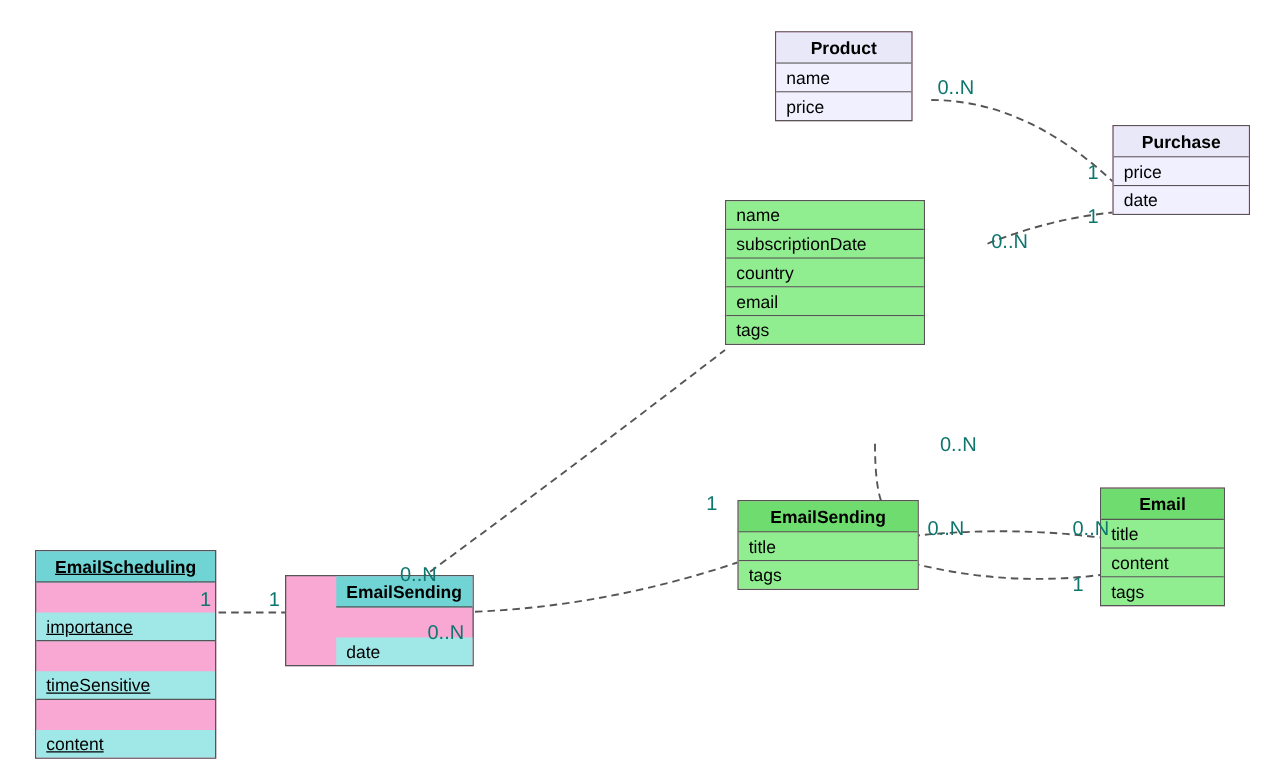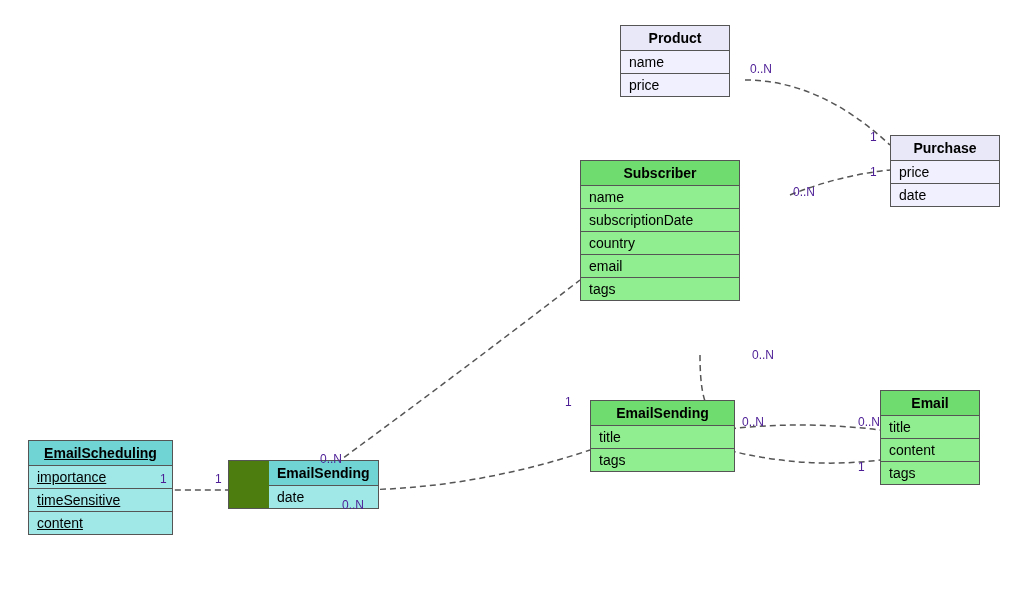--- a/index.html
+++ b/index.html
@@ -13,21 +13,21 @@
       position: relative;
     }
     .diagram-container {
       position: relative;
       width: 1024px;
       height: 615px;
     }
     .uml-class {
       position: absolute;
       border: 1.5px solid #555;
-      background: #4d7c0f;
+      background: #f9a8d4;
     }
     .uml-class .class-header {
       text-align: center;
       font-weight: bold;
       padding: 4px 8px;
       border-bottom: 1.5px solid #555;
     }
     .uml-class .class-attr {
       padding: 3px 8px;
       border-bottom: 1px solid #555;
@@ -39,39 +39,40 @@
       background: #6fdc6f;
     }
     .green-attr {
       background: #90ee90;
     }
     .cyan-header {
       background: #70d4d4;
     }
     .cyan-attr {
       background: #a0e8e8;
+      margin-top: 24px;
     }
     .white-header {
       background: #e8e8f8;
     }
     .white-attr {
       background: #f0f0ff;
     }
     svg.connections {
       position: absolute;
       top: 0;
       left: 0;
       width: 1024px;
       height: 615px;
       pointer-events: none;
     }
     .label {
       position: absolute;
-      font-size: 12px;
-      color: #4c1d95;
+      font-size: 16px;
+      color: #0f766e;
     }
   </style>
 </head>
 <body>
 
 <div class="diagram-container">
 
   <svg class="connections">
     <defs>
       <style>
@@ -95,28 +96,27 @@
 
     <path class="dashed" d="M 155 490 Q 190 490 228 490"></path>
   </svg>
 
   <div class="uml-class" style="left:620px; top:25px; min-width:110px;">
     <div class="class-header white-header">Product</div>
     <div class="class-attr white-attr">name</div>
     <div class="class-attr white-attr">price</div>
   </div>
 
-  <div class="uml-class" style="left:890px; top:100px; min-width:110px;margin-top:35px;">
+  <div class="uml-class" style="left:890px; top:100px; min-width:110px;">
     <div class="class-header white-header">Purchase</div>
     <div class="class-attr white-attr">price</div>
     <div class="class-attr white-attr">date</div>
   </div>
 
   <div class="uml-class" style="left:580px; top:160px; min-width:160px;">
-    <div class="class-header green-header">Subscriber</div>
     <div class="class-attr green-attr">name</div>
     <div class="class-attr green-attr">subscriptionDate</div>
     <div class="class-attr green-attr">country</div>
     <div class="class-attr green-attr">email</div>
     <div class="class-attr green-attr">tags</div>
   </div>
 
   <div class="uml-class" style="left:590px; top:400px; min-width:145px;">
     <div class="class-header green-header">EmailSending</div>
     <div class="class-attr green-attr">title</div>

